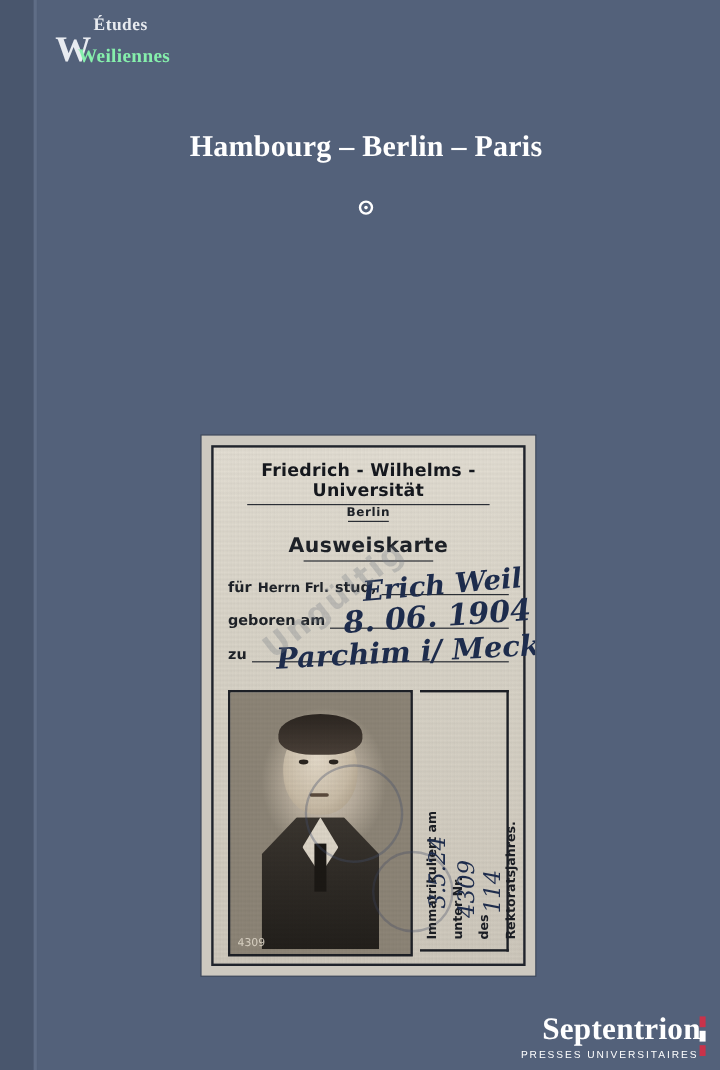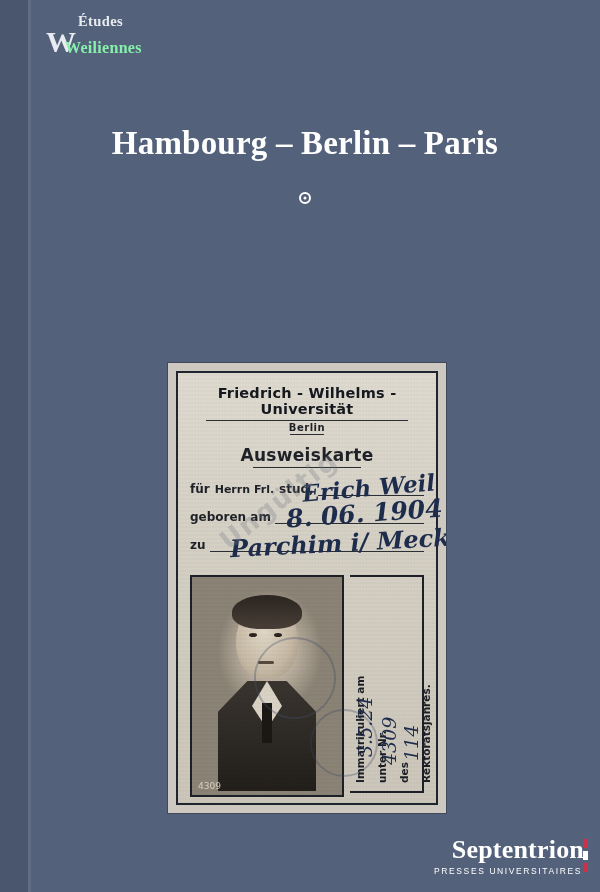--- a/index.html
+++ b/index.html
@@ -77,23 +77,23 @@
     color: #ffffff;
   }
   .title-main {
     font-size: 33px;
     font-weight: bold;
     line-height: 1.28;
     letter-spacing: 0.1px;
     margin: 0;
   }
   .subtitle {
-    font-size: 33px;
-    font-weight: bold;
-    margin-top: 30px;
+    font-size: 25px;
+    font-weight: bold;
+    margin-top: 14px;
     letter-spacing: 0.2px;
   }
   .ornament {
     margin-top: 30px;
     display: flex;
     justify-content: center;
   }
   .ornament .ring {
     width: 12px;
     height: 12px;
@@ -382,21 +382,21 @@
     left: -40px; bottom: 14px;
     width: 64px; height: 64px;
     border: 2px solid rgba(60,70,100,0.30);
     border-radius: 50%;
   }
 
   
   .publisher {
     position: absolute;
     right: 16px;
-    bottom: 16px;
+    bottom: 8px;
     text-align: right;
     color: #ffffff;
   }
   .pub-name {
     font-size: 26px;
     font-weight: bold;
     letter-spacing: 0.2px;
     font-family: "Liberation Serif", serif;
   }
   .pub-sub {

